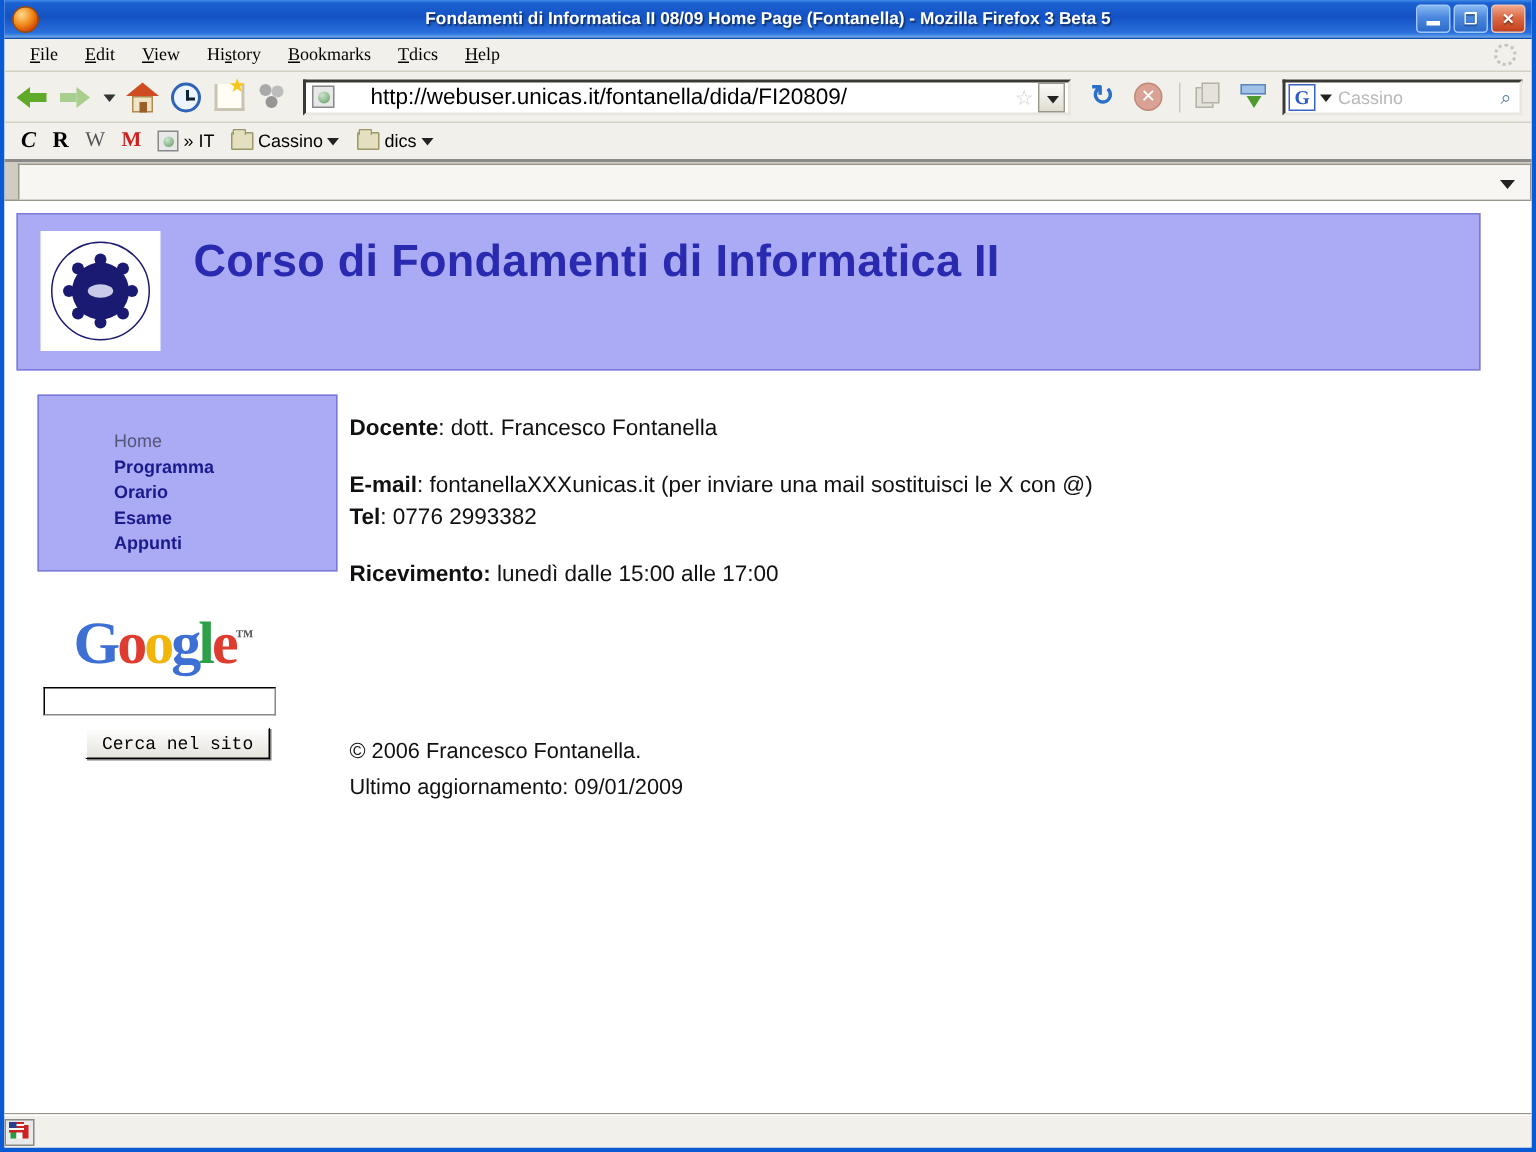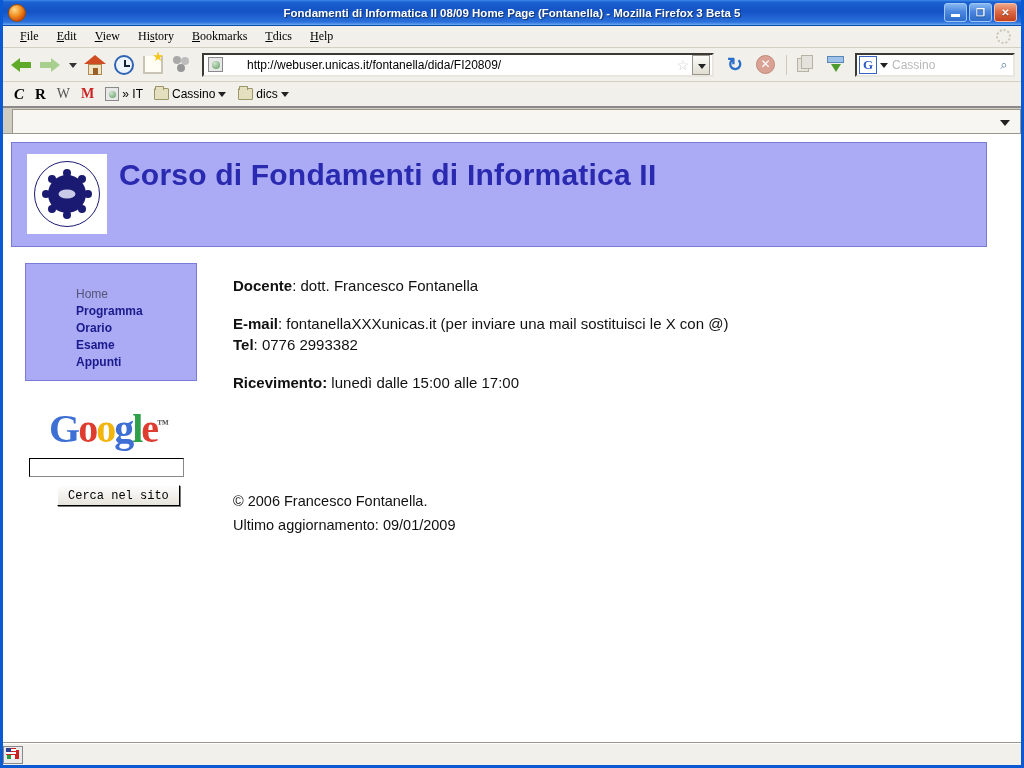--- a/index.html
+++ b/index.html
@@ -153,21 +153,21 @@
     width:15px; height:15px; flex:0 0 15px; margin:0 4px 0 2px;
     border:1px solid #8a8a8a; background:#e8e8e8;
     display:flex;align-items:center;justify-content:center;
   }
   .url-fav i {
     width:8px;height:8px;border-radius:50%;
     background:radial-gradient(circle at 35% 30%,#cfe6cf,#5e9b5e);
     display:block;
   }
   .url-text {
-    flex:1 1 auto; font-size:12px; color:#000; white-space:nowrap;
+    flex:1 1 auto; font-size:15px; color:#000; white-space:nowrap;
     overflow:hidden; text-overflow:ellipsis; min-width:0;padding-left:20px;
   }
   .url-star { color:#cfcfcf; font-size:14px; margin:0 3px; flex:0 0 auto; }
   .url-drop {
     width:18px; flex:0 0 18px; height:20px;
     background:linear-gradient(to bottom,#fbfbf8,#e0ddd2);
     border:1px solid #9a968c; position:relative;
   }
   .url-drop::after {
     content:''; position:absolute; left:5px; top:8px;
@@ -309,33 +309,33 @@
       0 -21px 0 -15px #1a1a72, 0 21px 0 -15px #1a1a72,
       -21px 0 0 -15px #1a1a72, 21px 0 0 -15px #1a1a72,
       -15px -15px 0 -15px #1a1a72, 15px -15px 0 -15px #1a1a72,
       -15px 15px 0 -15px #1a1a72, 15px 15px 0 -15px #1a1a72;
   }
   .crest .inner {
     position:absolute; left:50%; top:50%; transform:translate(-50%,-50%);
     width:17px; height:9px; border-radius:50%;
     background:#c9c9e8;
   }
-  .header-text { padding:16px 0 0 12px; display:flex; flex-direction:column; }
+  .header-text { padding:16px 0 0 22px; display:flex; flex-direction:column; }
   .site-title {
     font-size:30px; font-weight:bold; color:#2a2ab0; letter-spacing:.2px;
     line-height:1.05;
   }
   .site-subtitle {
     font-size:15.5px; font-weight:bold; color:#2a2ab0; margin-top:28px;
   }
 
   .body-cols { display:flex; }
   .left-col { width:220px; flex:0 0 220px; padding-left:22px; }
   .navbox {
-    margin-top:16px; width:172px; height:118px;
+    margin-top:16px; width:200px; height:118px;
     background:#aaaaf5; border:1px solid #7a7ad8;
     padding:22px 0 0 50px;
   }
   .navlink {
     display:block; font-size:12px; line-height:17px;
     color:#1a1a8c; font-weight:bold; text-decoration:none;
   }
   .navlink.current { color:#555577; font-weight:normal; }
 
   .gsearch { margin-top:28px; padding-left:4px; }

